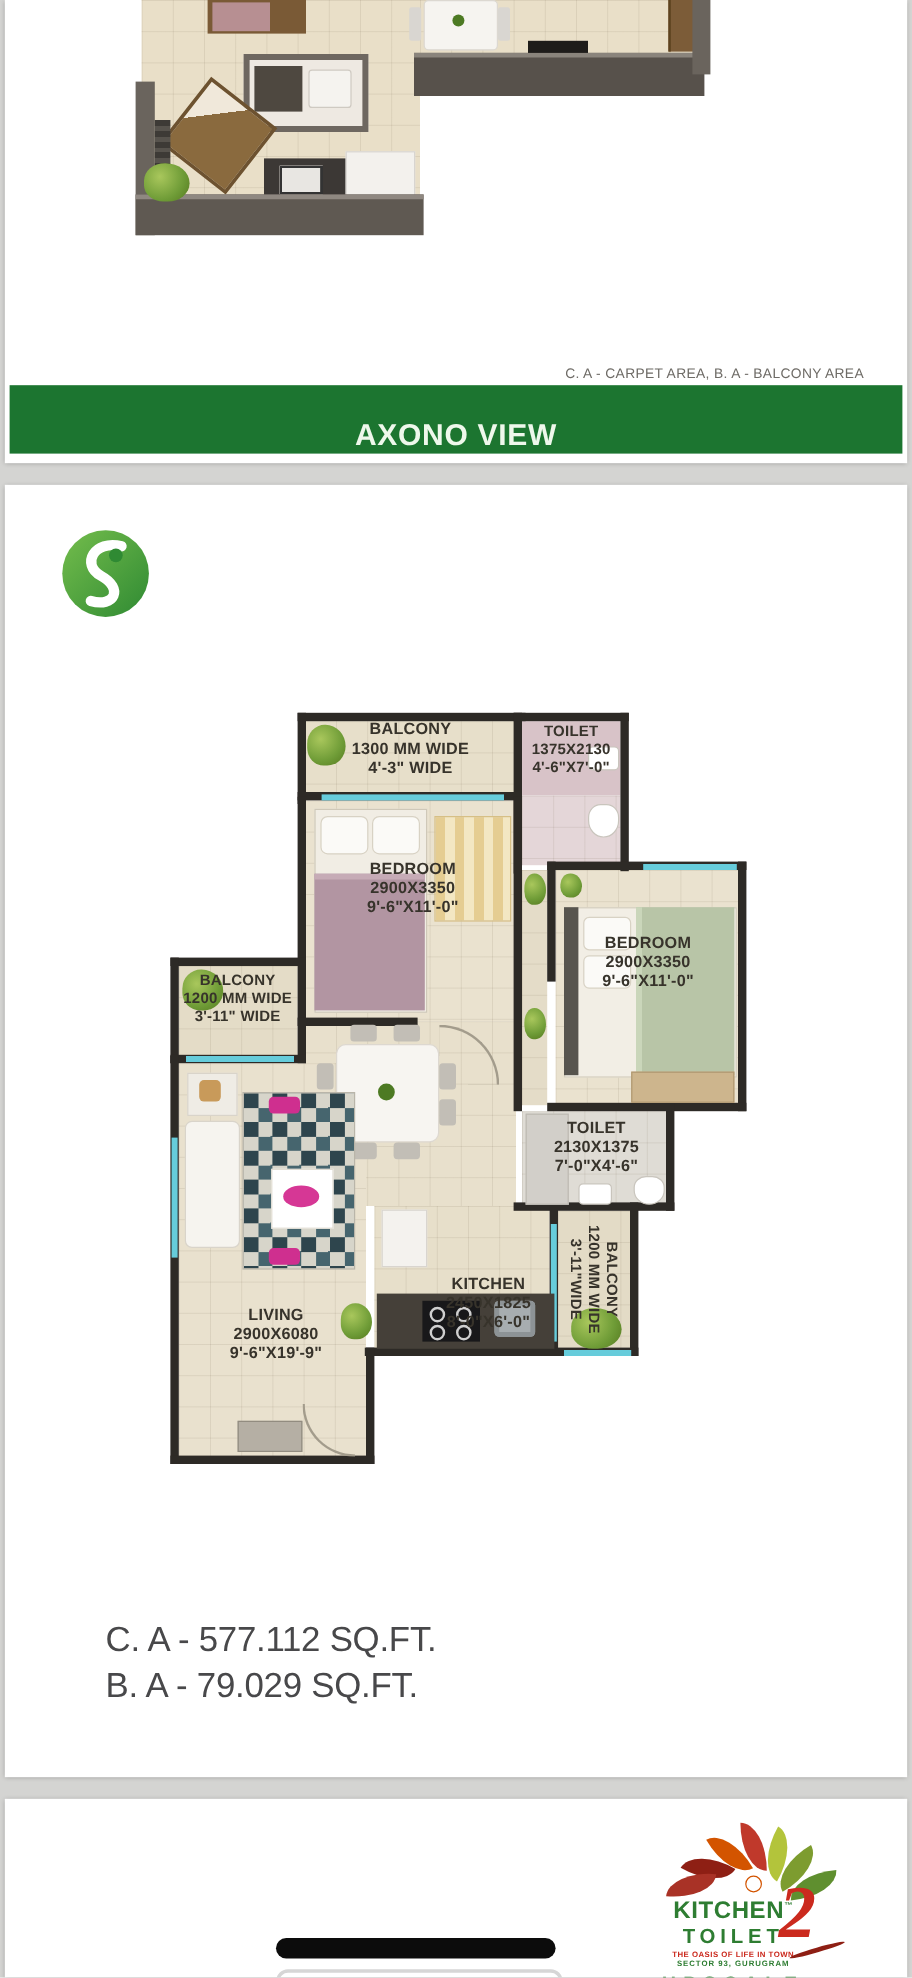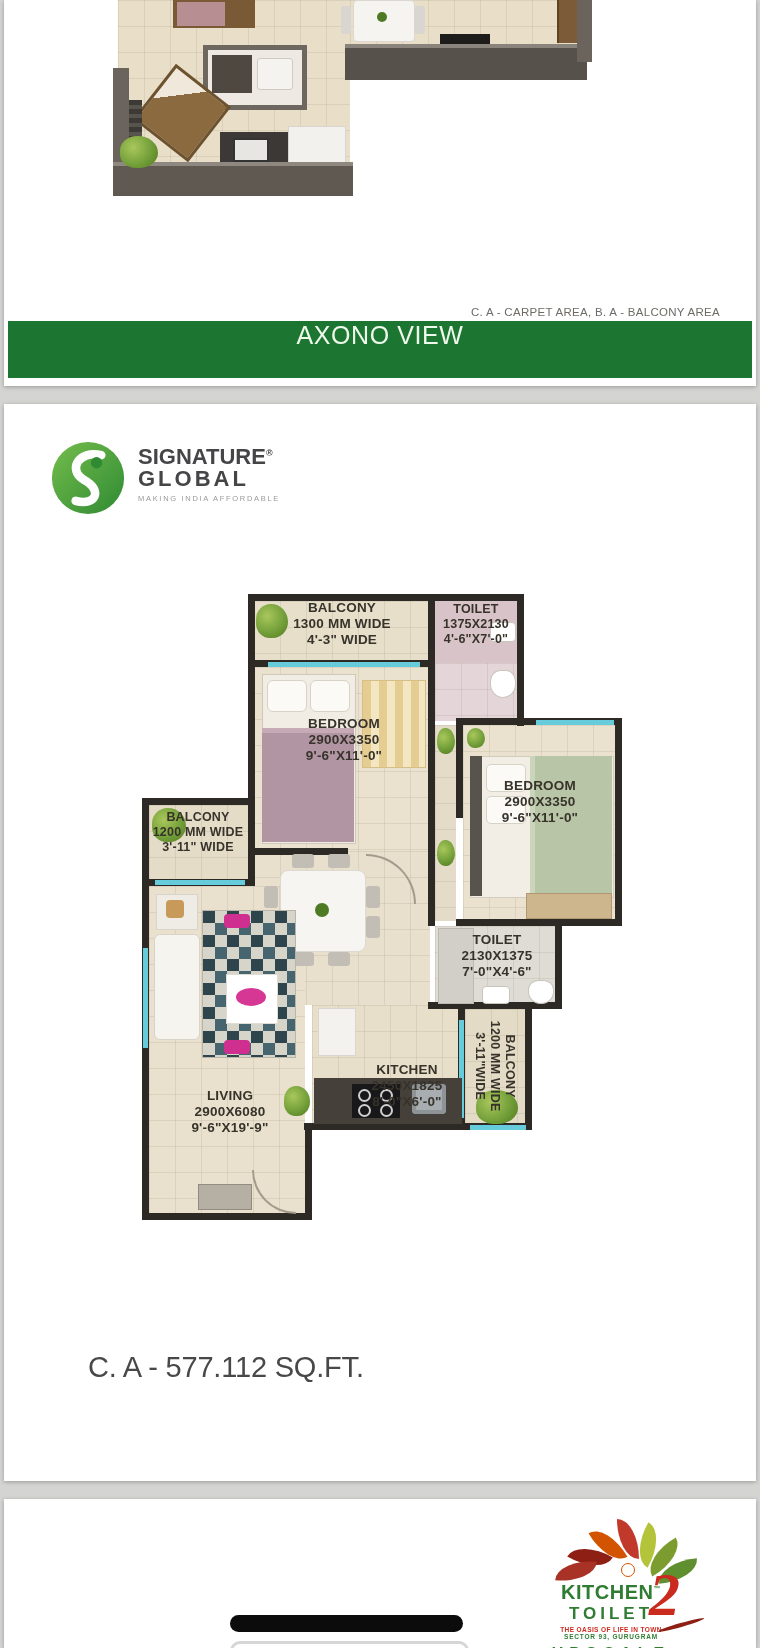--- a/index.html
+++ b/index.html
@@ -4,21 +4,21 @@
 <style>
   html,body{margin:0;padding:0;}
   body{
     width:760px;height:1648px;position:relative;overflow:hidden;
     background:#d4d4d2;
     font-family:"Liberation Sans", sans-serif;
     -webkit-font-smoothing:antialiased;
   }
   .abs{position:absolute;}
   .page{position:absolute;left:4px;width:752px;background:#ffffff;box-shadow:0 1px 4px rgba(0,0,0,.28);}
-  .banner{position:absolute;left:4px;right:4px;background:#1c7530;display:flex;align-items:flex-start;justify-content:center;}
+  .banner{position:absolute;left:4px;right:4px;background:#1c7530;display:flex;align-items:flex-end;justify-content:center;font-weight:bold;}
   .banner span{color:#eef8eb;font-size:25px;letter-spacing:.6px;}
   
   .room{position:absolute;background:#e8e0cc;}
   .tiles{background-image:
      linear-gradient(rgba(120,108,84,.13) 1px, transparent 1px),
      linear-gradient(90deg, rgba(120,108,84,.13) 1px, transparent 1px);
      background-size:26px 26px;}
   .wall{position:absolute;background:#2d2a26;}
   .cyan{position:absolute;background:#66ccdb;}
   .lbl{position:absolute;text-align:center;font-weight:bold;color:#37332b;font-size:13.5px;line-height:1.18;letter-spacing:.2px;z-index:30;}
@@ -87,27 +87,20 @@
       <defs>
           <linearGradient id="sg" x1="0" y1="0" x2="1" y2="1">
         <stop offset="0" stop-color="#74bd4c"></stop>
             <stop offset="1" stop-color="#2f8a33"></stop>
       </linearGradient>
         </defs>
       <circle cx="40" cy="40" r="38" fill="url(#sg)"></circle>
       <path d="M54 16 C 30 10, 18 32, 36 42 C 56 53, 48 70, 27 64" fill="none" stroke="#ffffff" stroke-width="9" stroke-linecap="round"></path>
       <circle cx="49" cy="24" r="6" fill="#2f8a33"></circle>
     </svg>
-    <div class="abs" style="left:88px;top:8px;">
-      <div class="sigtext" style="font-size:22px;">
-        <span>SIGNATURE</span><sup style="font-size:9px;">®</sup>
-      </div>
-      <div class="sigtext" style="font-size:22px;letter-spacing:3px;">GLOBAL</div>
-      <div style="font-size:7.5px;color:#9a9a9a;letter-spacing:1.7px;margin-top:3px;">MAKING INDIA AFFORDABLE</div>
-    </div>
   </div>
 
   <div class="abs" style="left:136px;top:184px;width:500px;height:640px;">
 
     <div class="room tiles" style="left:114px;top:13px;width:176px;height:62px;background-color:#e7dfca;"></div>
     <div class="room" style="left:295px;top:13px;width:82px;height:62px;background-color:#d8c3c8;"></div>
     <div class="room tiles" style="left:295px;top:75px;width:82px;height:58px;background-color:#e4d6d8;"></div>
     <div class="room tiles" style="left:114px;top:79px;width:176px;height:184px;background-color:#eae2cf;"></div>
     <div class="room tiles" style="left:295px;top:137px;width:21px;height:196px;background-color:#e4dcc8;"></div>
     <div class="room tiles" style="left:323px;top:137px;width:152px;height:196px;background-color:#eae2cf;"></div>
@@ -251,20 +244,21 @@
     </div>
     <div class="lbl" style="left:28px;top:500px;width:124px;">
       <div>LIVING</div>
       <div>2900X6080</div>
       <div>9'-6"X19'-9"</div>
     </div>
   </div>
 
   <div class="areas" style="left:84px;top:908px;margin-top:36px;">
     <div>C. A - 577.112 SQ.FT.</div>
+    <div>B. A - 79.029 SQ.FT.</div>
   </div>
 
 </div>
 
 <div class="page" style="top:1499px;height:149px;">
 
   <div class="abs" style="left:541px;top:20px;width:160px;height:140px;text-align:center;">
     <div class="abs" style="left:0;top:0;width:160px;height:62px;">
       <div class="leaf" style="left:72px;top:0;background:#c0392b;"></div>
       <div class="leaf" style="left:52px;top:6px;background:#d35400;transform:rotate(-30deg);"></div>

